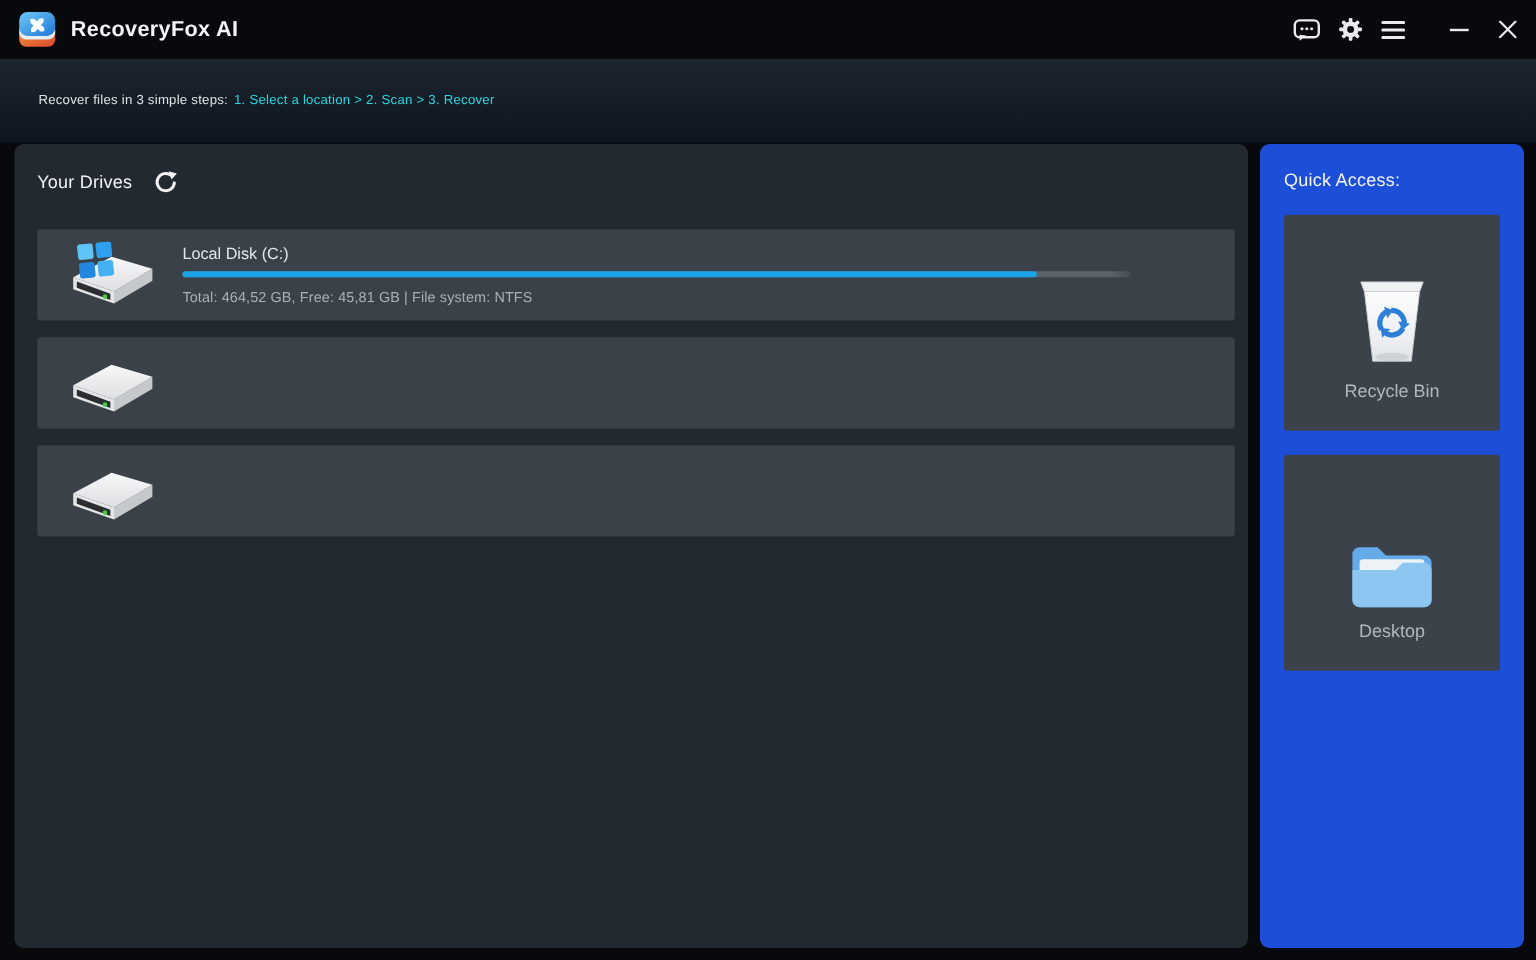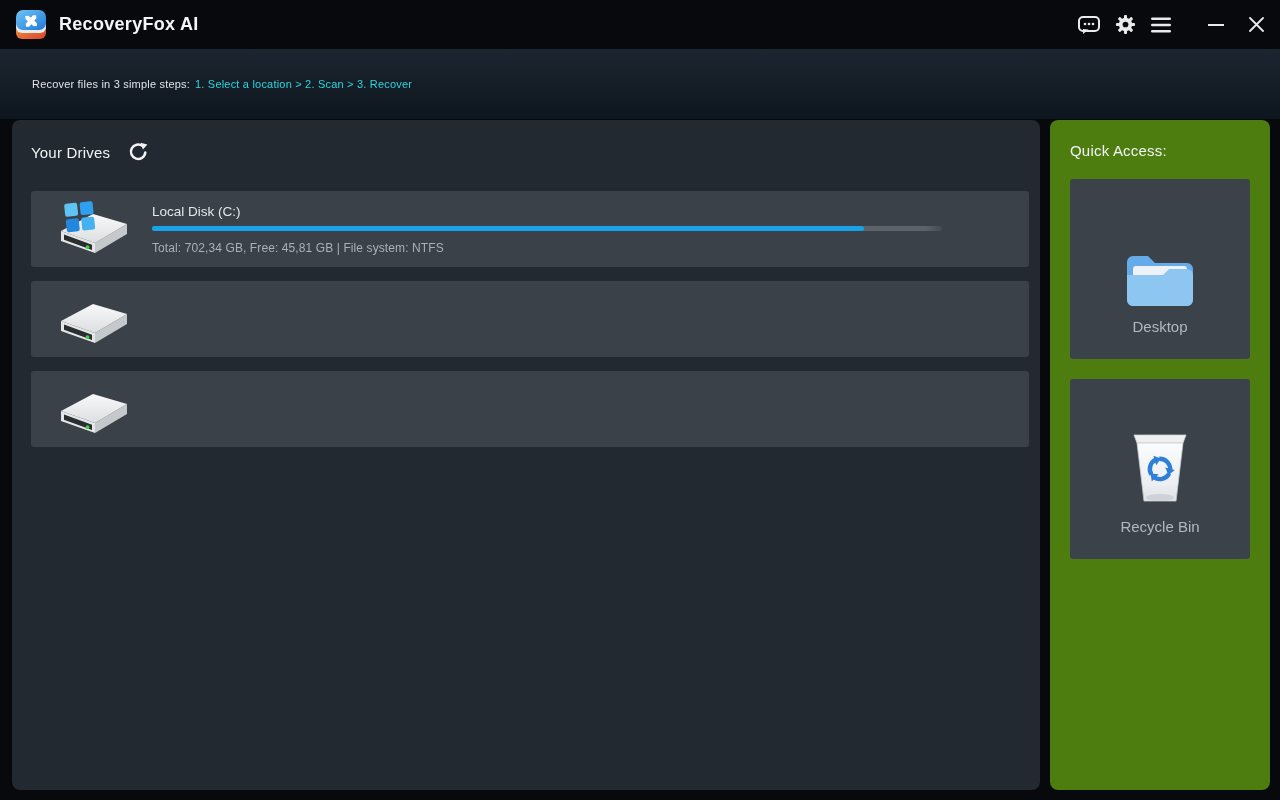--- a/index.html
+++ b/index.html
@@ -33,21 +33,21 @@
   }
   .banner-text{font-size:11px;color:#dfe3e6;letter-spacing:.2px;}
   .banner-steps{color:#27d6e0;margin-left:5px;}
   
   .content{display:flex;padding:1px 10px 10px 12px;gap:10px;height:670px;box-sizing:content-box;}
   .main-panel{
     width:1028px;height:670px;background:#222930;border-radius:8px;
     box-sizing:border-box;padding:22px 0 0 19px;position:relative;
   }
   .side-panel{
-    width:220px;height:670px;background:#4d7c0f;border-radius:8px;
+    width:220px;height:670px;background:#1d4ed8;border-radius:8px;
     box-sizing:border-box;padding:22px 20px 0 20px;
   }
   .section-head{display:flex;align-items:center;gap:18px;}
   .section-title{color:#f2f4f6;font-size:15px;letter-spacing:.2px;}
   .refresh-btn{width:20px;height:20px;cursor:pointer;display:flex;align-items:center;justify-content:center;}
   
   .rows{margin-top:29px;}
   .drive-row{
     width:998px;height:76px;background:#3a4149;border-radius:3px;
     margin-bottom:14px;display:flex;align-items:center;
@@ -184,21 +184,21 @@
               <rect x="0" y="15.5" width="13" height="13" rx="2" fill="#2387dd"></rect>
               <rect x="15.5" y="15.5" width="13" height="13" rx="2" fill="#45b1f0"></rect>
             </g>
           </svg>
         </div>
         <div class="drive-info">
           <div class="drive-name">Local Disk (C:)</div>
           <div class="bar-track">
             <div class="bar-fill" style="width: 90.1%; background: rgb(24, 163, 232);"></div>
           </div>
-          <div class="drive-details">Total: 702,34 GB, Free: 45,81 GB | File system: NTFS</div>
+          <div class="drive-details">Total: 464,52 GB, Free: 45,81 GB | File system: NTFS</div>
         </div>
       </div>
 
       <div class="drive-row">
         <div class="drive-icon">
           <svg width="76" height="56" viewBox="0 0 76 56">
             <polygon points="40,42 72,23 72,33 40,52" fill="#c6c9cc"></polygon>
             <polygon points="6,30 40,42 40,52 6,40" fill="#e3e5e7"></polygon>
             <polygon points="9,33.5 37,43.8 37,49 9,38.8" fill="#2b2e31"></polygon>
             <circle cx="32.5" cy="46.2" r="1.9" fill="#3fd43f"></circle>
@@ -217,31 +217,20 @@
             <polygon points="6,30 38,13 72,23 40,42" fill="url(#hdTop)"></polygon>
           </svg>
         </div>
       </div>
 
     </div>
   </div>
 
   <div class="side-panel">
     <div class="section-title">Quick Access:</div>
-
-    <div class="qa-card">
-      <div class="qa-icon">
-        <svg width="78" height="66" viewBox="0 0 78 66">
-          <path d="M6 16 a6 6 0 0 1 6-6 h15 l7 7 h32 a6 6 0 0 1 6 6 v31 a6 6 0 0 1 -6 6 H12 a6 6 0 0 1 -6-6 z" fill="#66abe9"></path>
-          <rect x="12" y="20" width="54" height="32" rx="3" fill="#edf2f7"></rect>
-          <path d="M6 29 h36 l6 -6 h18 a6 6 0 0 1 6 6 v25 a6 6 0 0 1 -6 6 H12 a6 6 0 0 1 -6 -6 z" fill="#8cc6f1"></path>
-        </svg>
-      </div>
-      <div class="qa-label">Desktop</div>
-    </div>
 
     <div class="qa-card">
       <div class="qa-icon">
         <svg width="78" height="86" viewBox="0 0 78 86">
           <defs>
             <linearGradient id="binG" x1="0" y1="0" x2="0" y2="1">
               <stop offset="0" stop-color="#fbfcfd"></stop>
                 <stop offset="0.7" stop-color="#eceef1"></stop>
                 <stop offset="1" stop-color="#dfe2e6"></stop>
             </linearGradient>
@@ -260,15 +249,26 @@
               </g>
             <g transform="rotate(240)">
                 <path d="M -9 6 A 11 11 0 0 1 -4 -10"></path>
                 <polygon points="-7,-14 1,-11 -4,-4" fill="#2e7fd8" stroke="none"></polygon>
               </g>
           </g>
         </svg>
       </div>
       <div class="qa-label">Recycle Bin</div>
     </div>
+
+    <div class="qa-card">
+      <div class="qa-icon">
+        <svg width="78" height="66" viewBox="0 0 78 66">
+          <path d="M6 16 a6 6 0 0 1 6-6 h15 l7 7 h32 a6 6 0 0 1 6 6 v31 a6 6 0 0 1 -6 6 H12 a6 6 0 0 1 -6-6 z" fill="#66abe9"></path>
+          <rect x="12" y="20" width="54" height="32" rx="3" fill="#edf2f7"></rect>
+          <path d="M6 29 h36 l6 -6 h18 a6 6 0 0 1 6 6 v25 a6 6 0 0 1 -6 6 H12 a6 6 0 0 1 -6 -6 z" fill="#8cc6f1"></path>
+        </svg>
+      </div>
+      <div class="qa-label">Desktop</div>
+    </div>
   </div>
 
 </div>
 
 </body></html>

